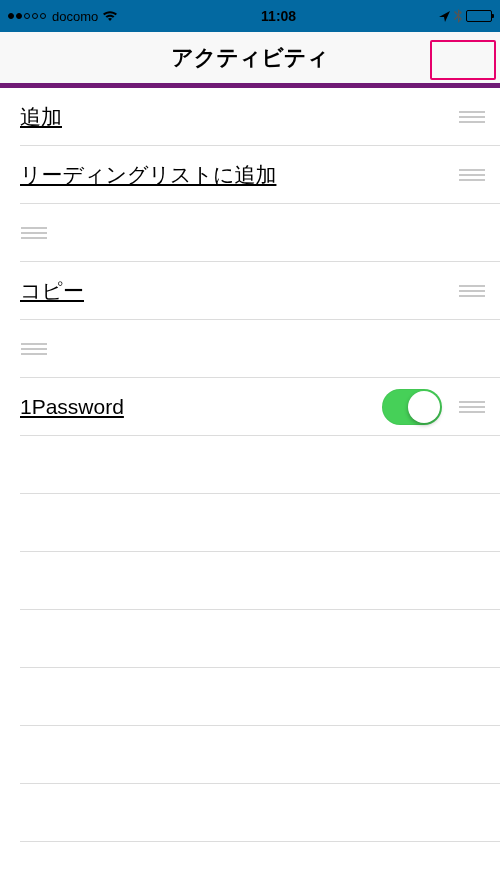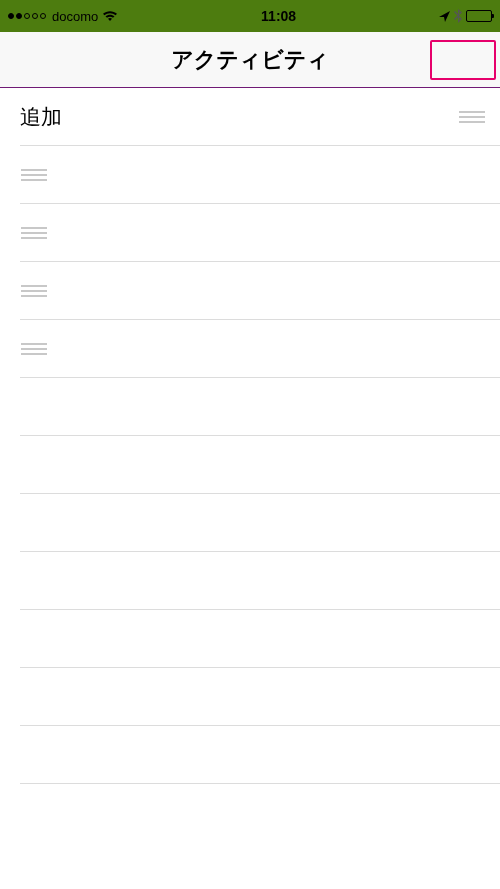--- a/index.html
+++ b/index.html
@@ -7,21 +7,21 @@
       width: 500px;
       height: 889px;
       font-family: -apple-system, "Helvetica Neue", Helvetica, Arial, "Hiragino Kaku Gothic ProN", "Hiragino Sans", sans-serif;
       background: #fff;
       overflow: hidden;
       position: relative;
     }
     
     .status-bar {
       height: 24px;
-      background: #4d7c0f;
+      background: #0369a1;
       display: flex;
       align-items: center;
       justify-content: space-between;
       padding: 16px 8px;
       font-size: 13px;
       color: #000;
     }
     .status-left, .status-right {
       display: flex;
       align-items: center;
@@ -46,21 +46,21 @@
       content: ""; position: absolute; right: -3px; top: 3px;
       width: 2px; height: 4px; background: #000; border-radius: 0 1px 1px 0;
     }
     .battery .level {
       height: 100%; background: #000;
     }
     
     .nav-bar {
       height: 56px;
       background: #f8f8f8;
-      border-bottom: 1px solid #701a75;
+      border-bottom: 5px solid #701a75;
       position: relative;
       display: flex;
       align-items: center;
       justify-content: center;
     }
     .nav-title {
       font-size: 22px;
       font-weight: 700;
       color: #000;
       letter-spacing: 0;
@@ -89,20 +89,21 @@
     .list {
       width: 100%;
     }
     .row {
       height: 58px;
       display: flex;
       align-items: center;
       padding-left: 20px;
       padding-right: 14px;
       position: relative;
+      text-decoration: underline;
     }
     .row .label {
       flex: 1;
       font-size: 21px;
       color: #000;
       font-weight: 400;
     }
     .row .divider {
       position: absolute;
       left: 20px; right: 0; bottom: 0;
@@ -189,44 +190,58 @@
     <div class="row">
       <div class="label">追加</div>
       <div class="grip">
         <span></span>
         <span></span>
         <span></span>
       </div>
       <div class="divider"></div>
     </div>
     <div class="row">
-      <div class="grip">
-        <span></span>
-        <span></span>
-        <span></span>
-      </div>
-      <div class="divider"></div>
-    </div>
-    <div class="row">
-      <div class="grip">
-        <span></span>
-        <span></span>
-        <span></span>
-      </div>
-      <div class="divider"></div>
-    </div>
-    <div class="row">
-      <div class="grip">
-        <span></span>
-        <span></span>
-        <span></span>
-      </div>
-      <div class="divider"></div>
-    </div>
-    <div class="row">
+      <div class="label">リーディングリストに追加</div>
+      <div class="grip">
+        <span></span>
+        <span></span>
+        <span></span>
+      </div>
+      <div class="divider"></div>
+    </div>
+    <div class="row">
+      <div class="grip">
+        <span></span>
+        <span></span>
+        <span></span>
+      </div>
+      <div class="divider"></div>
+    </div>
+    <div class="row">
+      <div class="label">コピー</div>
+      <div class="grip">
+        <span></span>
+        <span></span>
+        <span></span>
+      </div>
+      <div class="divider"></div>
+    </div>
+    <div class="row">
+      <div class="grip">
+        <span></span>
+        <span></span>
+        <span></span>
+      </div>
+      <div class="divider"></div>
+    </div>
+    <div class="row">
+      <div class="label">1Password</div>
+      <div class="switch">
+        <div class="knob"></div>
+      </div>
       <div class="grip">
         <span></span>
         <span></span>
         <span></span>
       </div>
       <div class="divider"></div>
     </div>
     <div class="row empty">
       <div class="divider"></div>
     </div>

